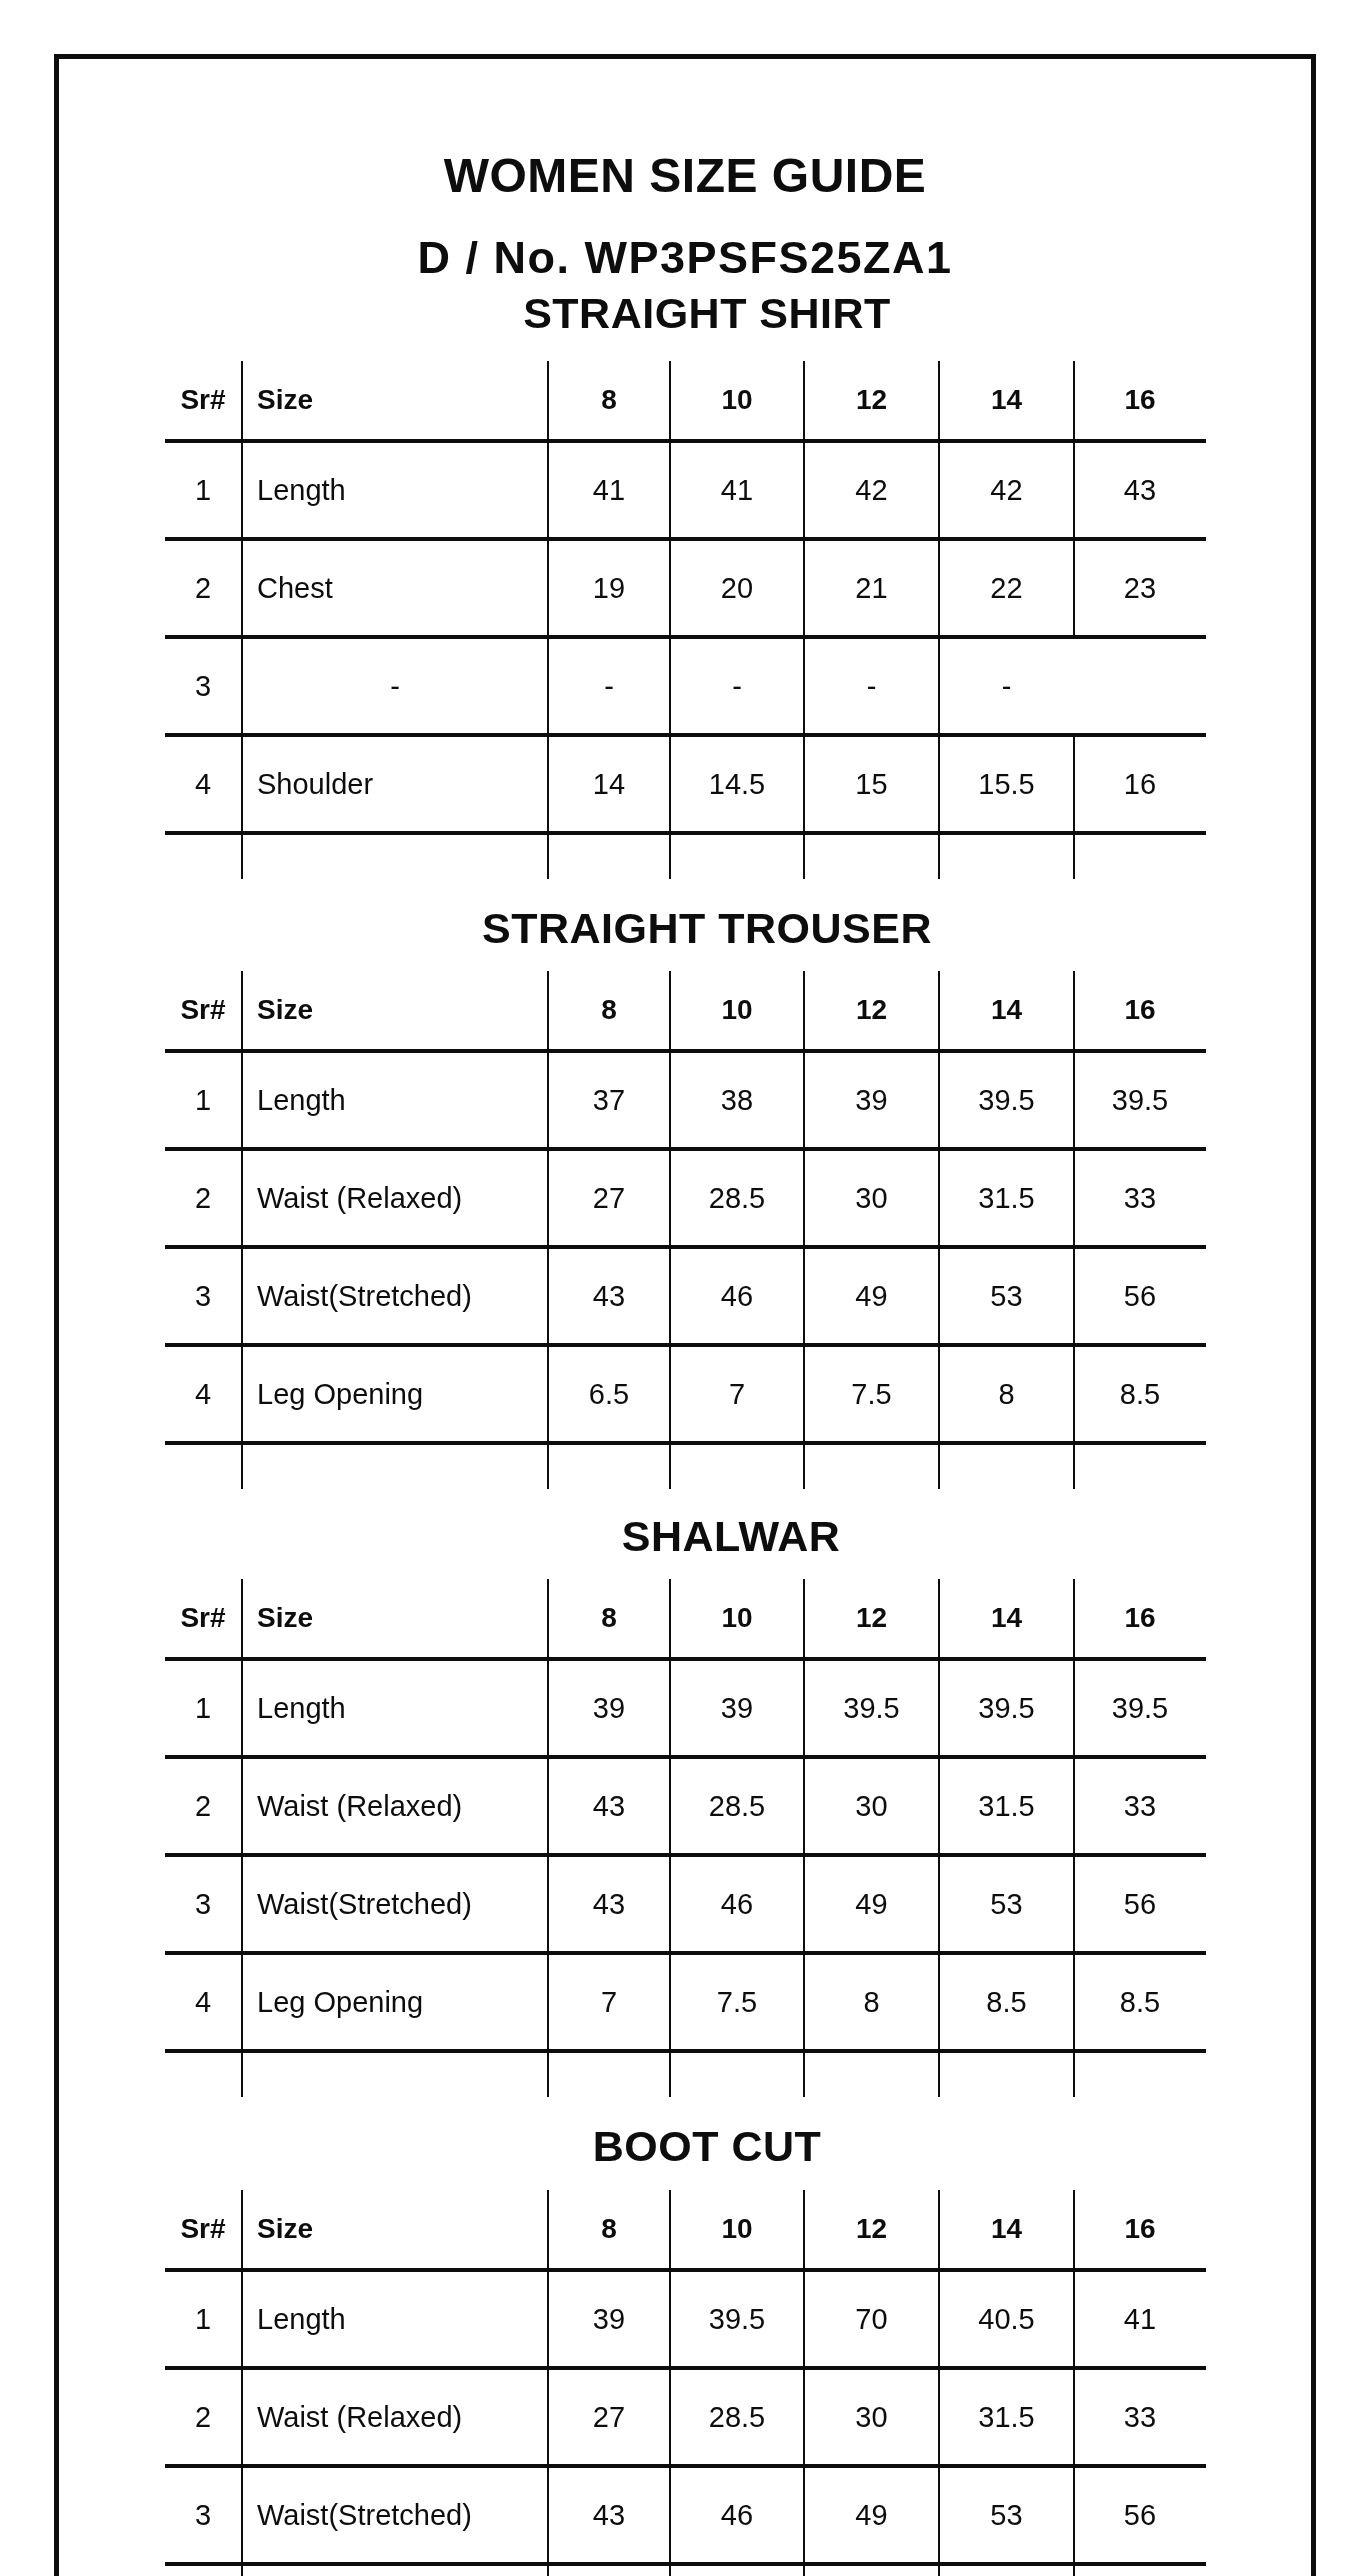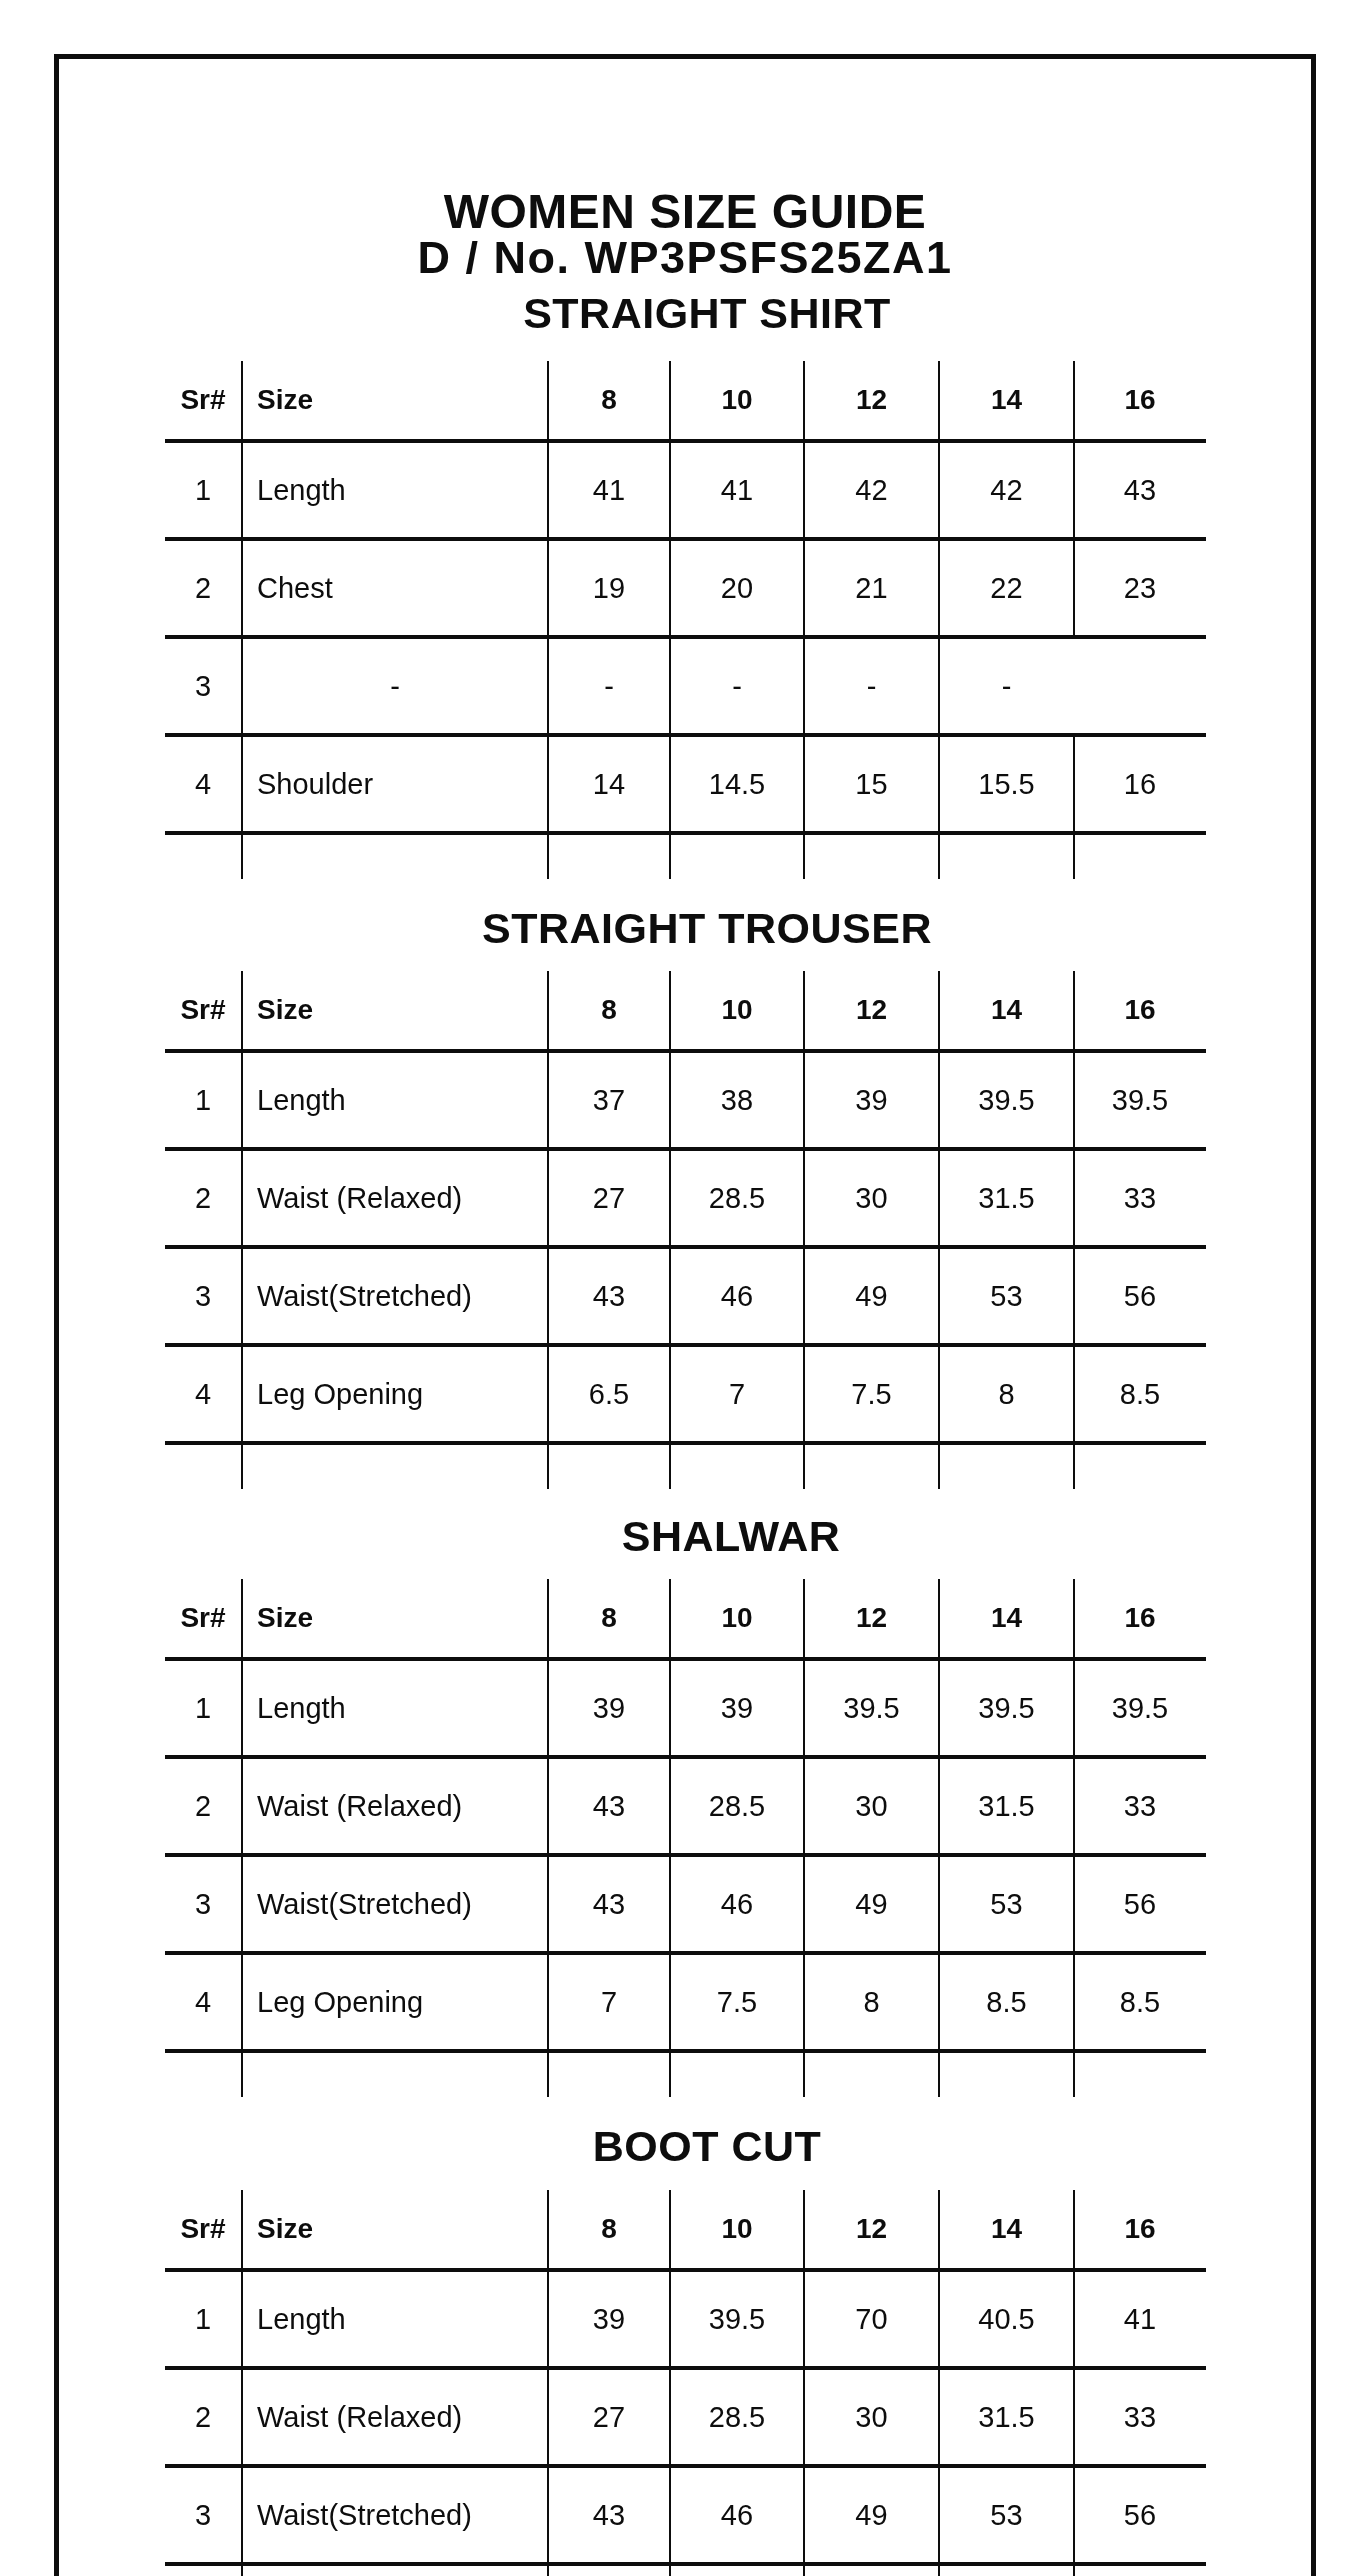--- a/index.html
+++ b/index.html
@@ -9,21 +9,21 @@
     font-family:"Liberation Sans", sans-serif;
     color:#0d0d0d;
   }
   .frame{
     position:absolute;left:54px;top:54px;
     width:1262px;height:2725px;
     border:5.7px solid #0d0d0d;
     box-sizing:border-box;
   }
   .center-text{position:absolute;left:0;width:1370px;text-align:center;}
-  .main-title{top:148px;font-size:48px;font-weight:bold;letter-spacing:0.5px;margin-top:36px;}
+  .main-title{top:148px;font-size:48px;font-weight:bold;letter-spacing:0.5px;}
   .subtitle{top:232px;font-size:45px;font-weight:bold;letter-spacing:1.5px;}
   .sec-title{font-size:43px;font-weight:bold;letter-spacing:0.5px;margin-left:22px;}
   .sec-title.t1{top:289px;}
   .sec-title.t2{top:904px;}
   .sec-title.t3{top:1512px;padding-left:24px;}
   .sec-title.t4{top:2122px;}
 
   .tbl{
     position:absolute;left:165px;width:1041px;
   }

